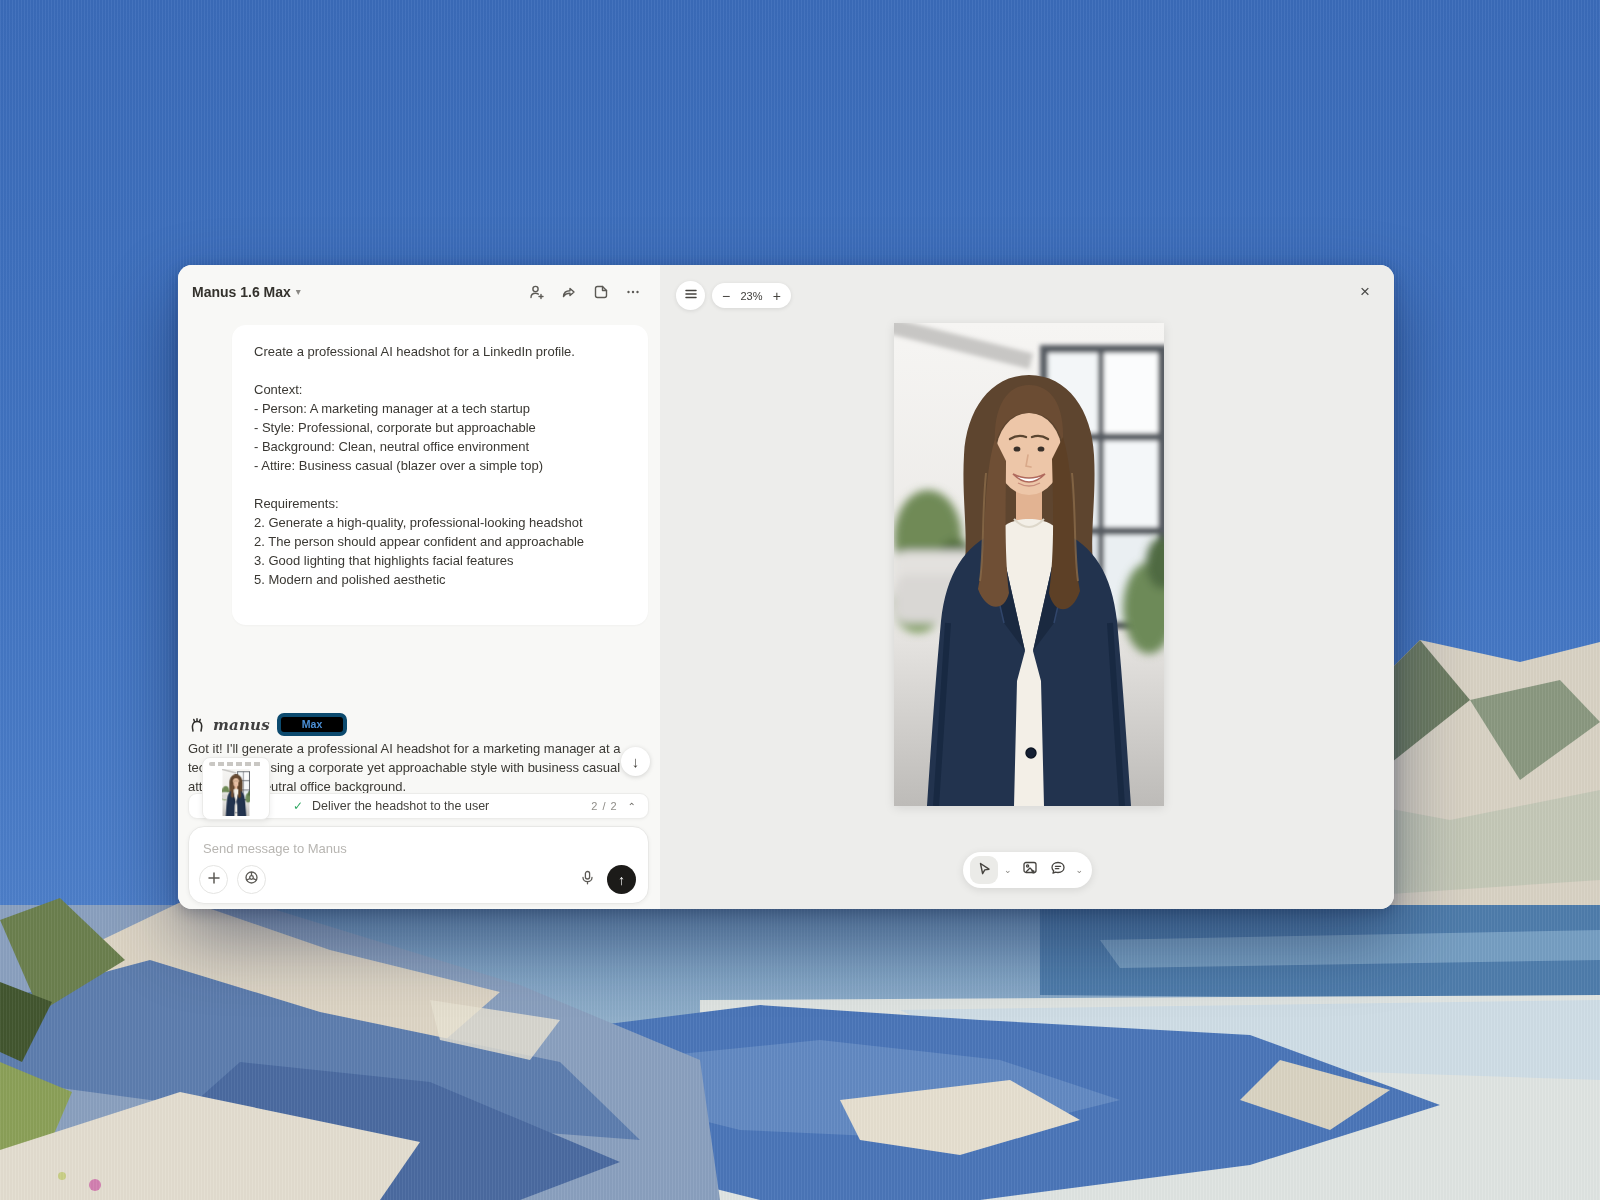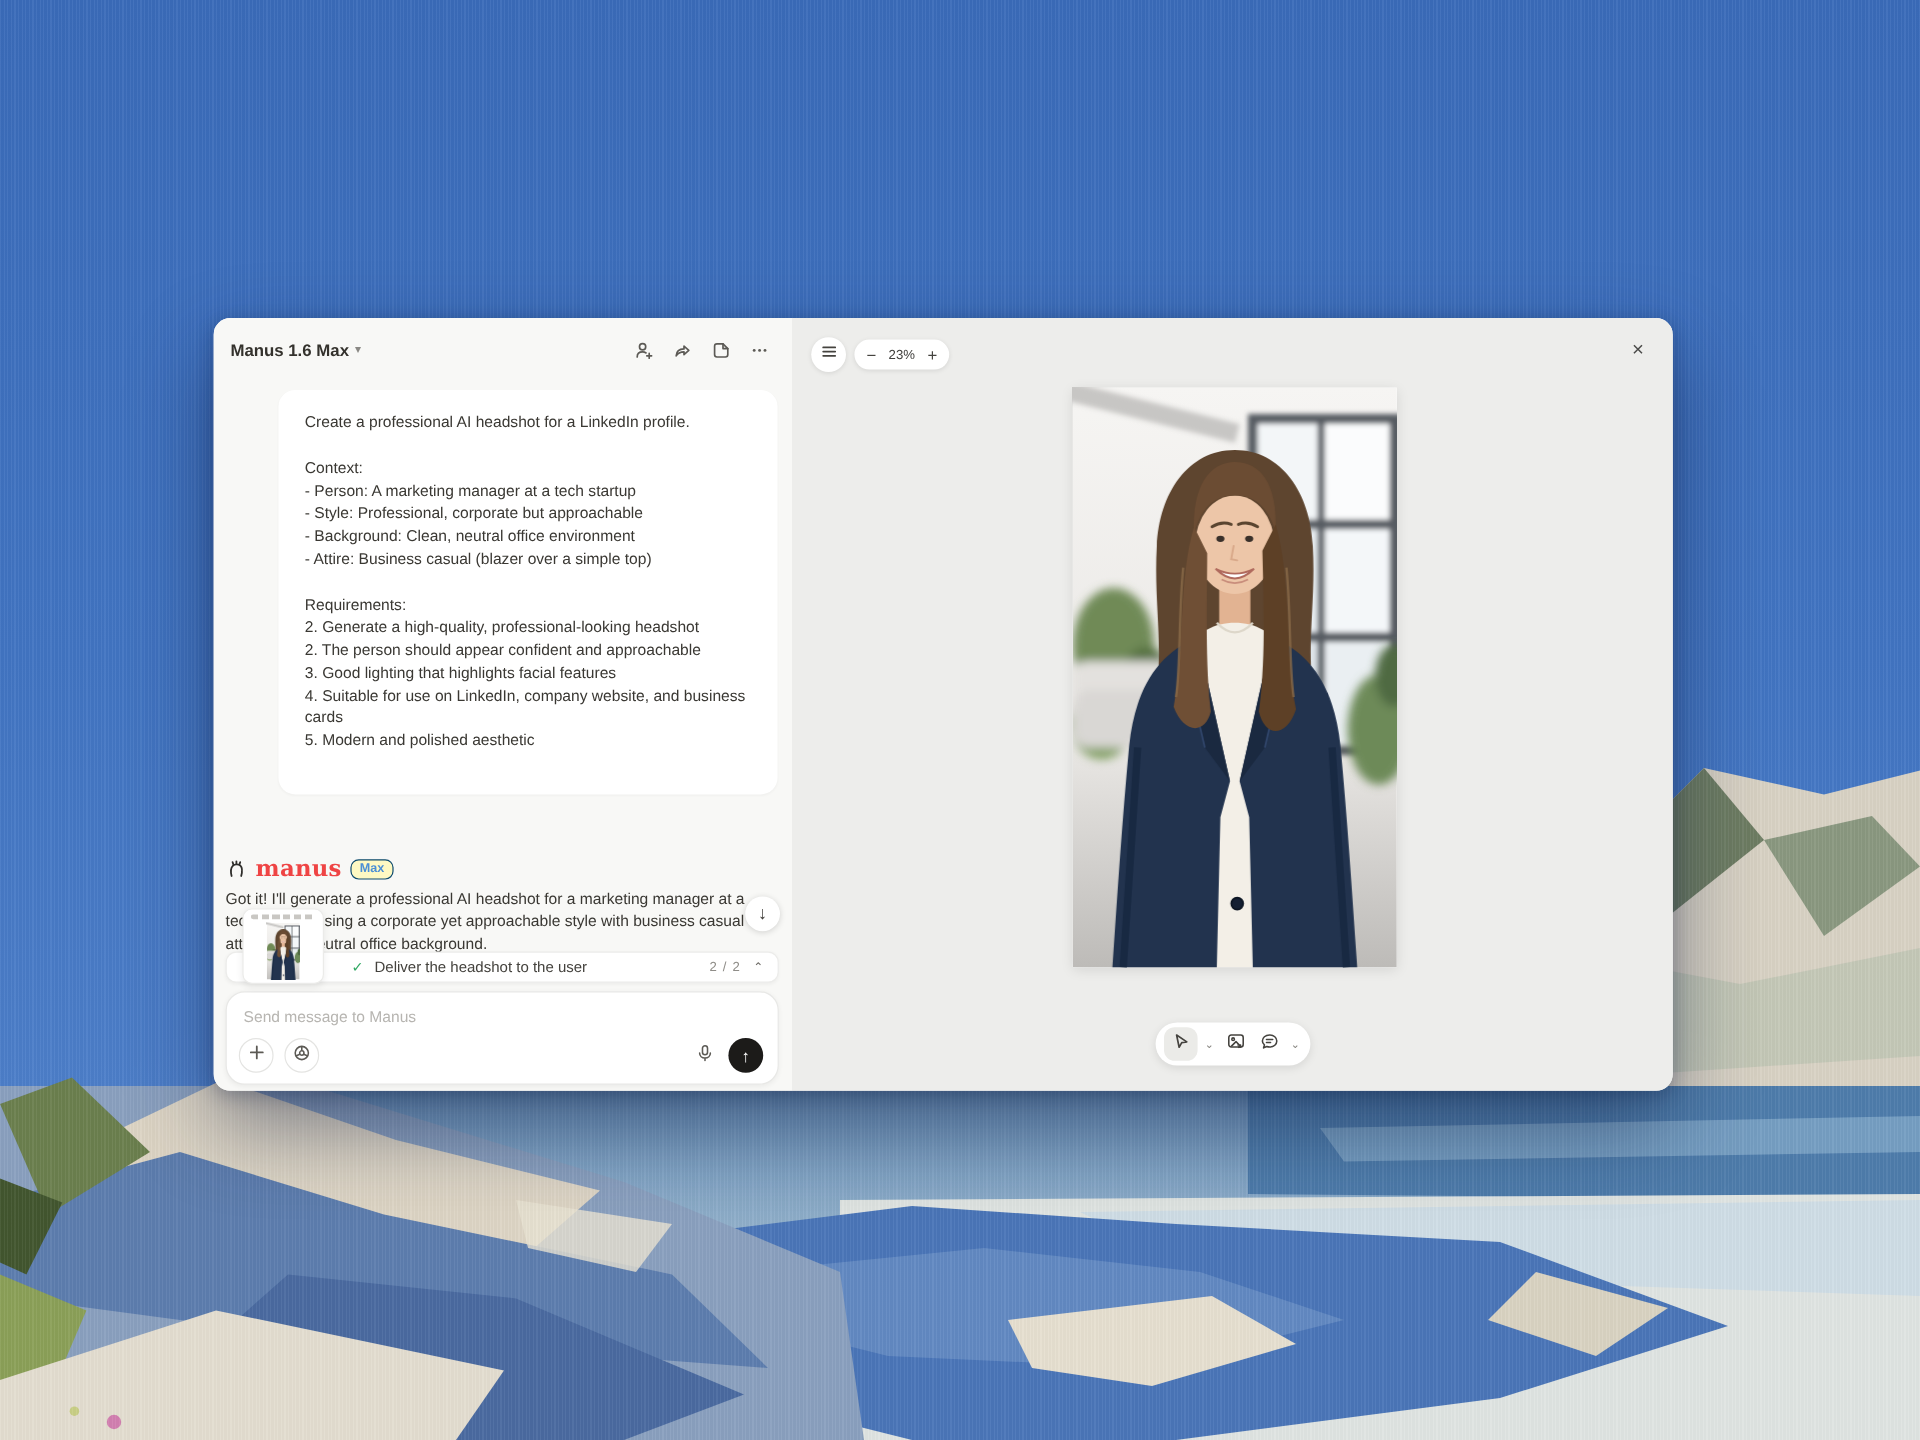--- a/index.html
+++ b/index.html
@@ -28,23 +28,23 @@
   .icon-btn svg { display:block; }
 
   .user-card { position:absolute; left:54px; top:60px; width:416px; background:#ffffff;
     border-radius:14px; padding:17px 21px; font-size:13px; line-height:18px; color:#3a3833;
     box-shadow:0 1px 2px rgba(0,0,0,.03); }
   .user-card p { margin:1px; }
   .user-card .gap { height:18px; }
 
   .assistant-row { position:absolute; left:10px; top:448px; display:flex; align-items:center; gap:7px; }
   .brand-logo { width:18px; height:18px; }
-  .brand-name { font-family:"DejaVu Serif","Liberation Serif",serif; font-weight:700; font-size:19px; color:#ef4444; letter-spacing:.2px; }
-  .max-badge { font-size:10.5px; color:#4b8fd6; background:#fef9c3; border:1px solid #0c4a6e;
-    border-radius:7px; padding:1px 7px 2px; font-weight:600; }
+  .brand-name { font-family:"DejaVu Serif","Liberation Serif",serif; font-weight:700; font-size:15px; color:#404040; letter-spacing:.2px;font-style:italic; }
+  .max-badge { font-size:10.5px; color:#4b8fd6; background:#000000; border:4px solid #0c4a6e;
+    border-radius:7px; padding:1px 21px 2px; font-weight:600; }
 
   .assistant-msg { position:absolute; left:10px; top:474px; width:440px; font-size:13px;
     line-height:19px; color:#3a3833; }
 
   .scroll-down-btn { position:absolute; left:443px; top:482px; width:29px; height:29px; border-radius:50%;
     background:#ffffff; box-shadow:0 1px 5px rgba(0,0,0,.16); display:flex; align-items:center;
     justify-content:center; color:#44423e; font-size:15px; cursor:pointer; z-index:6; }
 
   .task-bar { position:absolute; left:10px; top:528px; width:461px; height:26px; background:#ffffff;
     border:1px solid #ececea; border-radius:9px; display:flex; align-items:center;
@@ -273,21 +273,20 @@
       <p>Context:</p>
       <p>- Person: A marketing manager at a tech startup</p>
       <p>- Style: Professional, corporate but approachable</p>
       <p>- Background: Clean, neutral office environment</p>
       <p>- Attire: Business casual (blazer over a simple top)</p>
       <div class="gap"></div>
       <p>Requirements:</p>
       <p>2. Generate a high-quality, professional-looking headshot</p>
       <p>2. The person should appear confident and approachable</p>
       <p>3. Good lighting that highlights facial features</p>
-      <p>4. Suitable for use on LinkedIn, company website, and business cards</p>
       <p>5. Modern and polished aesthetic</p>
       <div class="gap"></div>
     </div>
 
     <div class="assistant-row">
       <span class="brand-logo">
         <svg width="18" height="18" viewBox="0 0 18 18" fill="none" stroke="#2f2e2b" stroke-width="1.5" stroke-linecap="round">
           <path d="M5 15 C4 11 4.5 8 6 6.5 C7.5 5 11 5 12.5 6.5 C14 8 14 11 13 15"></path>
           <path d="M6.5 5.5 L5.8 3.4 M9 5 L9 2.8 M11.5 5.5 L12.2 3.4"></path>
         </svg>

